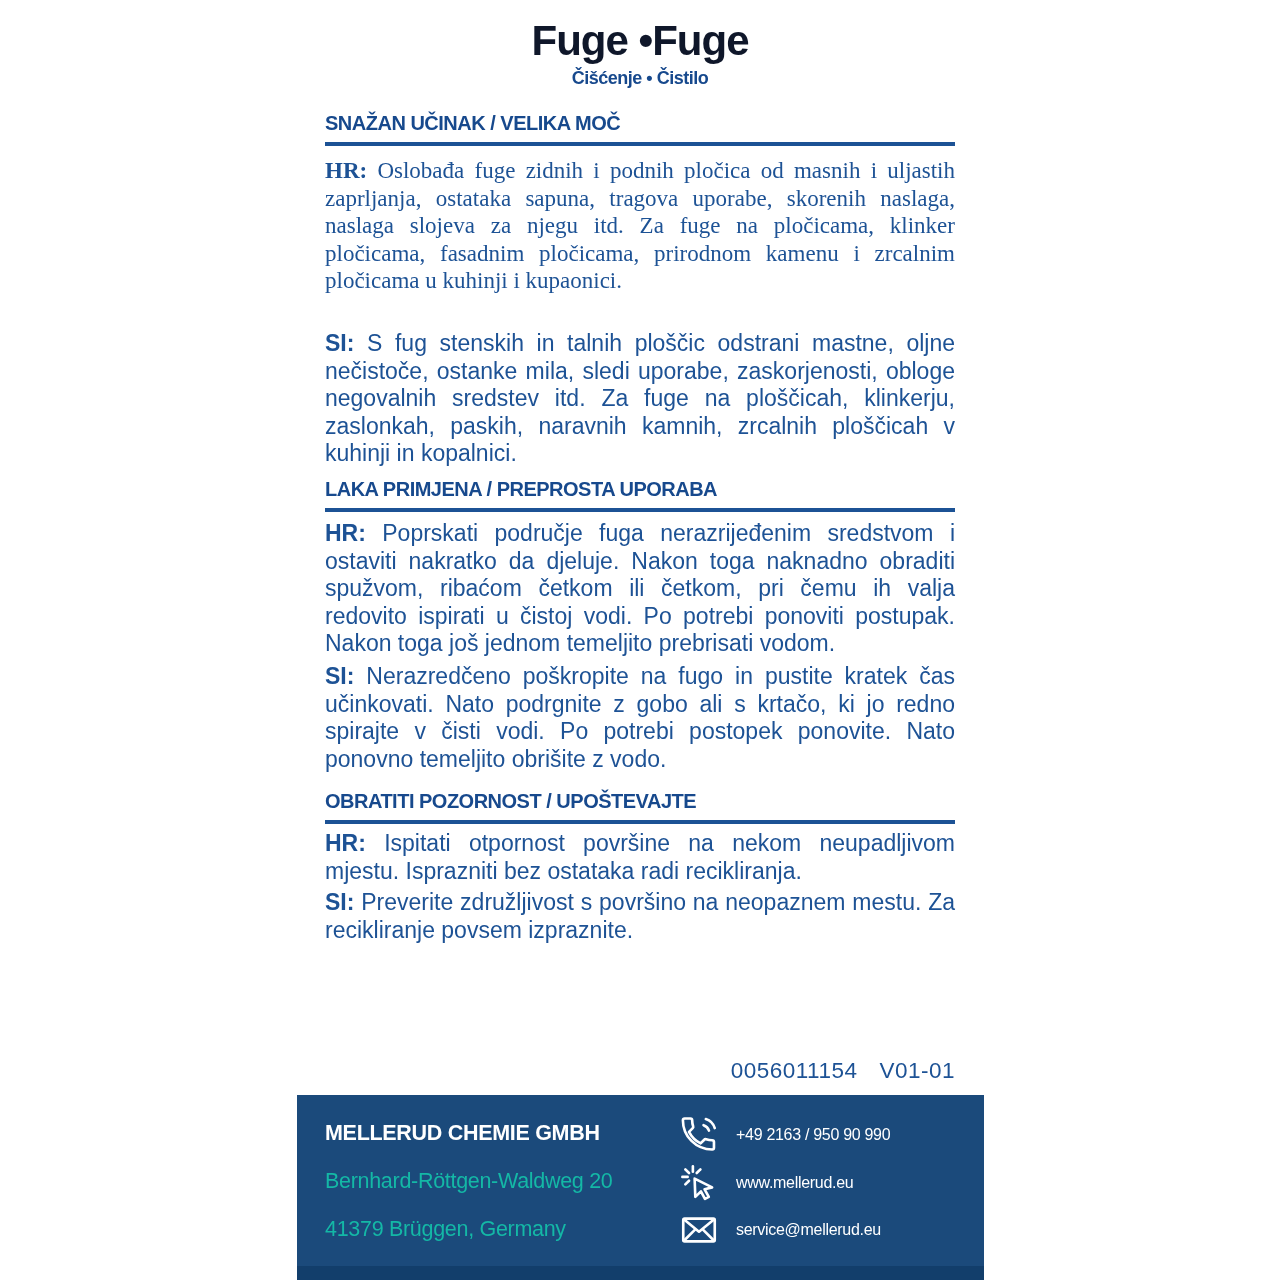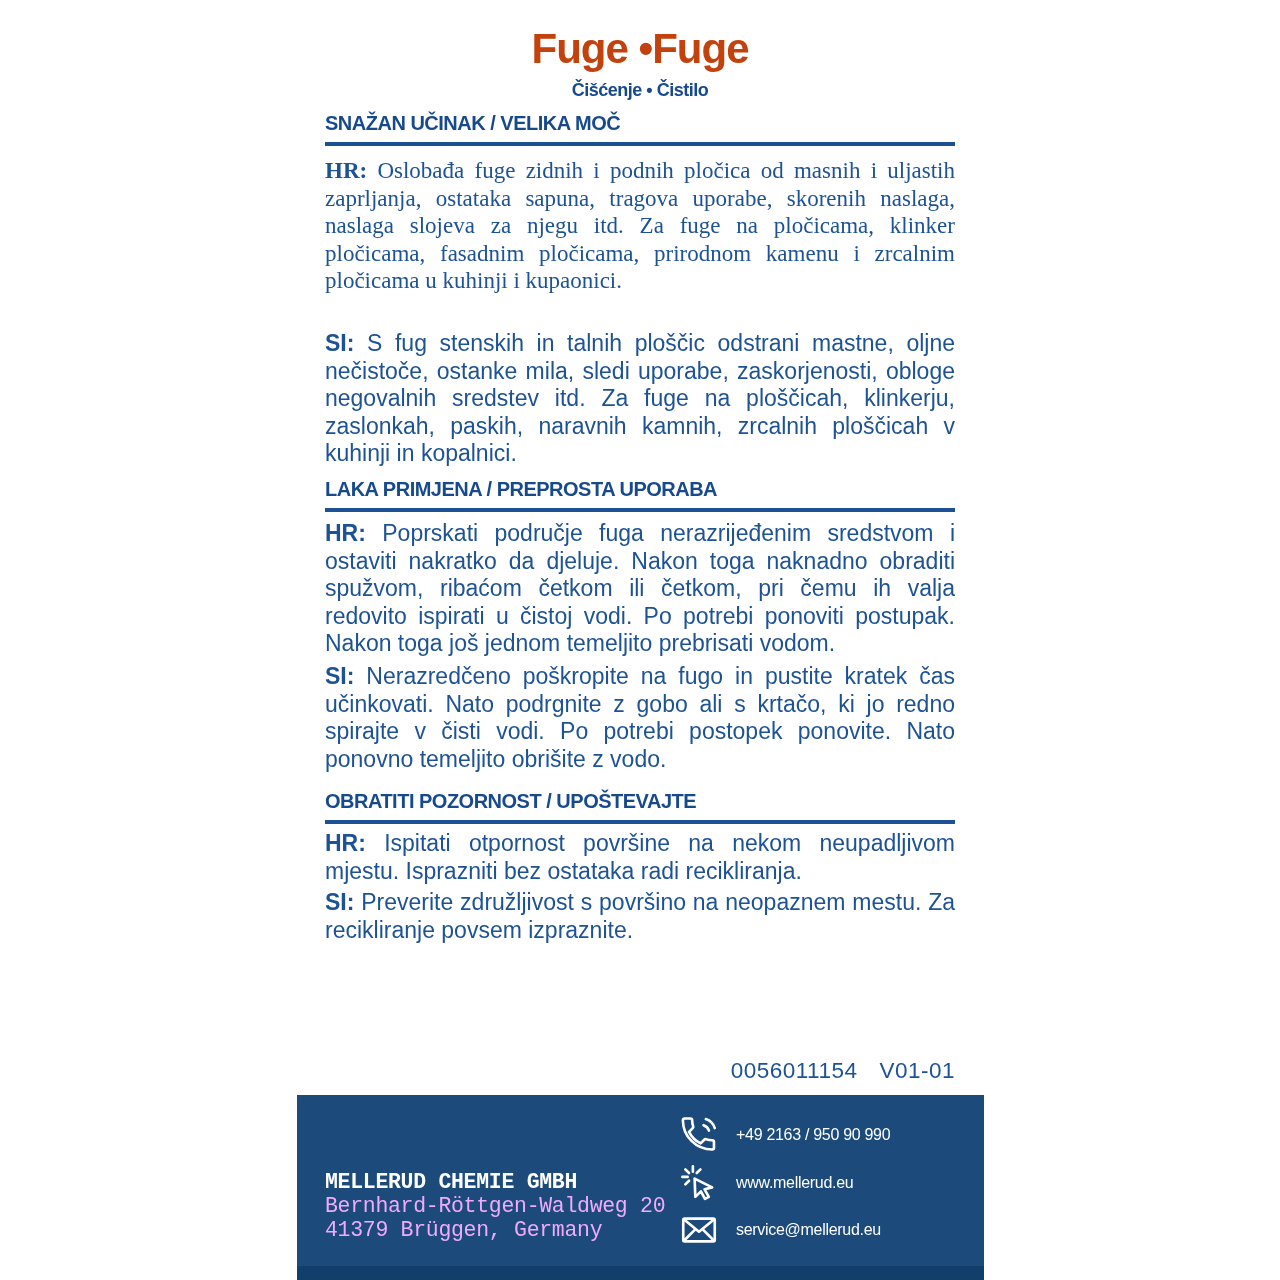--- a/index.html
+++ b/index.html
@@ -8,22 +8,22 @@
     background:#ffffff;
     font-family:"Liberation Sans", sans-serif;
     position:relative;
     overflow:hidden;
   }
   .page { position:absolute; inset:0; }
 
   
   .header { position:absolute; left:0; top:18px; width:1280px; text-align:center; }
   .title {
-    font-size:42px; font-weight:bold; color:#c2410c;
-    letter-spacing:-1px; margin:8px; line-height:1.1;
+    font-size:42px; font-weight:bold; color:#0f172a;
+    letter-spacing:-1px; margin:0; line-height:1.1;
   }
   .subtitle {
     font-size:18px; font-weight:bold; color:#17498d;
     margin:4px 0 0 0; letter-spacing:-0.5px; line-height:1.2;
   }
 
   
   .content { position:absolute; left:325px; top:0; width:630px; }
   .section-heading {
     position:absolute; left:0; width:630px;
@@ -65,24 +65,24 @@
   .footer-stripe {
     position:absolute; left:0; bottom:0; width:687px; height:14px;
     background:#123e6b;
   }
   .footer-inner {
     position:absolute; left:0; top:0; right:0; bottom:14px;
     display:flex; padding:16px 24px 12px 28px; box-sizing:border-box;
   }
   .f-left {
     width:352px; display:flex; flex-direction:column;
-    justify-content:flex-end; padding:10px 0 12px 0;font-family:Liberation Mono, monospace;
+    justify-content:space-between; padding:10px 0 12px 0;
   }
   .f-left .company { color:#fff; font-weight:bold; font-size:21.5px; letter-spacing:-0.3px; }
-  .f-left .addr { color:#f0abfc; font-size:21.5px; letter-spacing:-0.3px; }
+  .f-left .addr { color:#14b8a6; font-size:21.5px; letter-spacing:-0.3px; }
   .f-right {
     flex:1; display:flex; flex-direction:column;
     justify-content:space-between; padding:2px 0 2px 0;
   }
   .f-row { display:flex; align-items:center; gap:15px; }
   .f-row .ic { width:44px; height:44px; flex:0 0 44px; display:flex; align-items:center; justify-content:center; }
   .f-row .ic svg { width:42px; height:42px; }
   .f-row .txt { color:#fff; font-size:16px; letter-spacing:-0.3px; }
 </style>
 </head>

